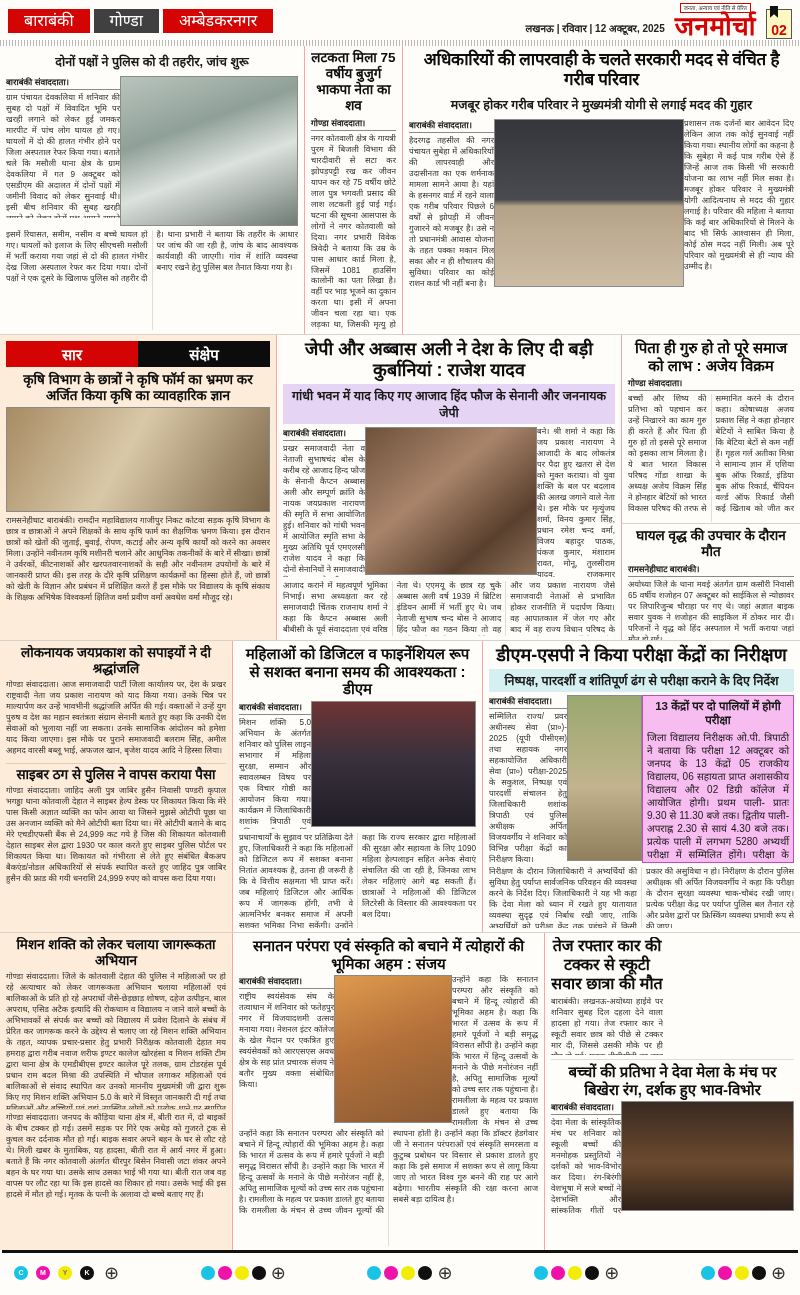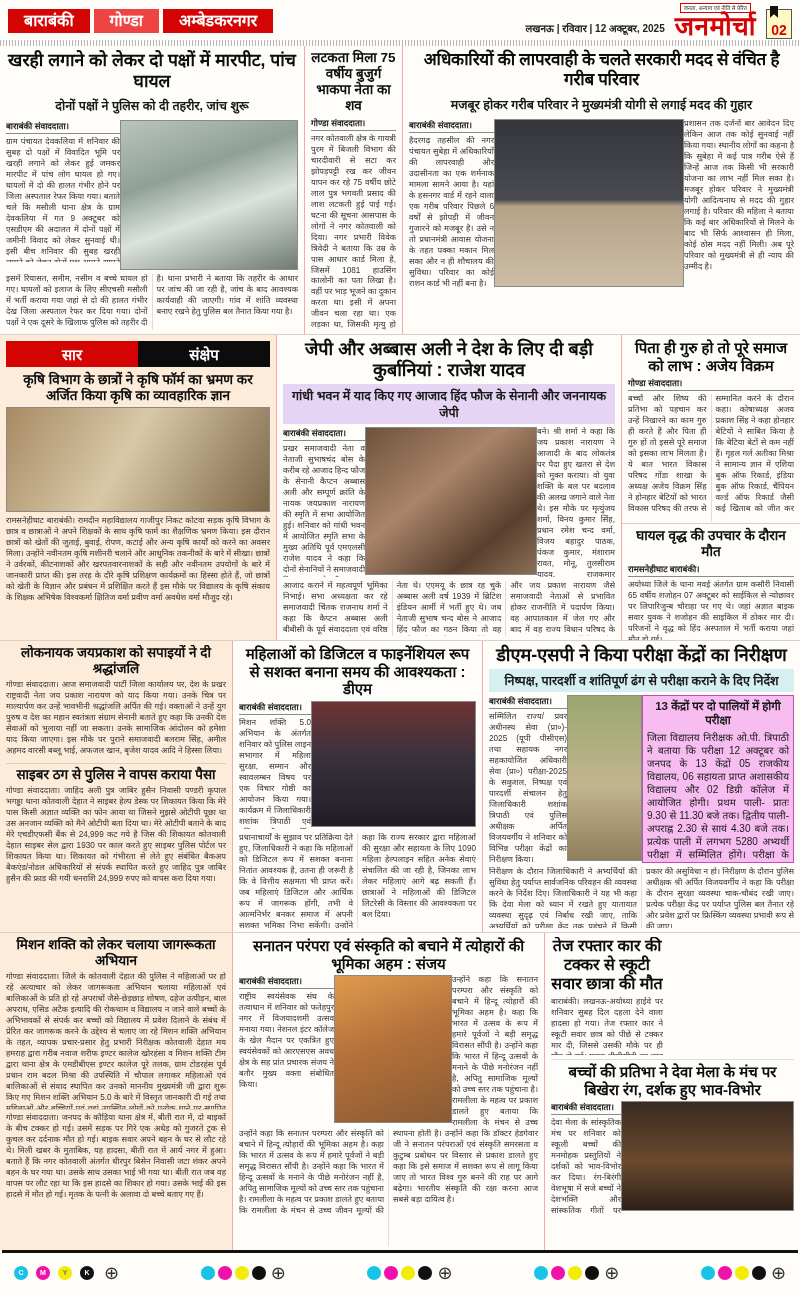--- a/index.html
+++ b/index.html
@@ -2,23 +2,23 @@
 <html style="--red: #d40404; --peach: #fcecd9; --lavender: #e6d4f5; --cyanbg: #d6eff1; --pink: #f7bcf0; --cdot: #18c3e6; --mdot: #ef12a9; --ydot: #f2ec06;"><head>
 <meta charset="utf-8">
 <style>
   *{box-sizing:border-box;margin:0;padding:0}
   html,body{background:#e8e8e4}
   .page{width:800px;height:1295px;margin:0 auto;background:#fffdf9;overflow:hidden;
         font-family:"Liberation Sans","DejaVu Sans",sans-serif;color:#1a1a1a;position:relative}
   
   .masthead{height:40px;display:flex;align-items:center;justify-content:space-between;padding:4px 8px 2px 8px}
   .tabs{display:flex;gap:4px;align-items:center}
-  .tab{color:#fff;font-weight:bold;font-size:16px;padding:4px 16px;line-height:1}
+  .tab{color:#fff;font-weight:normal;font-size:16px;padding:4px 16px;line-height:1}
   .tab.red{background:var(--red)}
-  .tab.black{background:#ef4444}
+  .tab.black{background:#404040}
   .mh-right{display:flex;align-items:flex-end;gap:10px}
   .dateline{font-size:10px;font-weight:bold;color:#222;padding-bottom:4px}
   .logo-wrap{display:flex;flex-direction:column;align-items:center}
   .tagline{font-size:5.5px;border:1px solid var(--red);color:#333;padding:0 3px;margin-bottom:1px;white-space:nowrap}
   .logo{font-size:26px;font-weight:bold;color:var(--red);line-height:.95;letter-spacing:.5px}
   .pageno{position:relative;border:1px solid #555;background:#fef9c3;width:26px;height:30px;
           display:flex;align-items:flex-end;justify-content:center;font-size:14px;font-weight:bold;color:var(--red)}
   .ribbon{position:absolute;top:-4px;left:3px;width:8px;height:12px;background:#111;
           clip-path:polygon(0 0,100% 0,100% 100%,50% 70%,0 100%)}
   .hatch{height:6px;background:repeating-linear-gradient(90deg,#9a9a9a 0 1px,transparent 1px 3px);opacity:.7}
@@ -95,21 +95,20 @@
         <div class="ribbon"></div>
         <span>02</span>
       </div>
     </div>
   </div>
   <div class="hatch"></div>
 
   <div class="row" style="height:288px">
 
     <section class="art" style="width:304px">
-      <h1 class="hl" style="font-size:17.5px">खरही लगाने को लेकर दो पक्षों में मारपीट, पांच घायल</h1>
       <div class="deck plain">दोनों पक्षों ने पुलिस को दी तहरीर, जांच शुरू</div>
       <div class="inner" style="height:150px">
         <div class="grow">
           <div class="byline">बाराबंकी संवाददाता।</div>
           <div class="body" style="height:125px">ग्राम पंचायत देवकलिया में शनिवार की सुबह दो पक्षों में विवादित भूमि पर खरही लगाने को लेकर हुई जमकर मारपीट में पांच लोग घायल हो गए। घायलों में दो की हालत गंभीर होने पर जिला अस्पताल रेफर किया गया। बताते चले कि मसौली थाना क्षेत्र के ग्राम देवकलिया में गत 9 अक्टूबर को एसडीएम की अदालत में दोनों पक्षों में जमीनी विवाद को लेकर सुनवाई थी। इसी बीच शनिवार की सुबह खरही लगाने को लेकर दोनों पक्ष आमने-सामने आ गए और जमकर मारपीट हो गई।</div>
         </div>
         <div class="ph ph-amb" style="width:178px;height:150px"></div>
       </div>
       <div class="body cols2 grow">इसमें रियासत, समीम, नसीम व बच्चे घायल हो गए। घायलों को इलाज के लिए सीएचसी मसौली में भर्ती कराया गया जहां से दो की हालत गंभीर देख जिला अस्पताल रेफर कर दिया गया। दोनों पक्षों ने एक दूसरे के खिलाफ पुलिस को तहरीर दी है। थाना प्रभारी ने बताया कि तहरीर के आधार पर जांच की जा रही है, जांच के बाद आवश्यक कार्यवाही की जाएगी। गांव में शांति व्यवस्था बनाए रखने हेतु पुलिस बल तैनात किया गया है।</div>
     </section>

